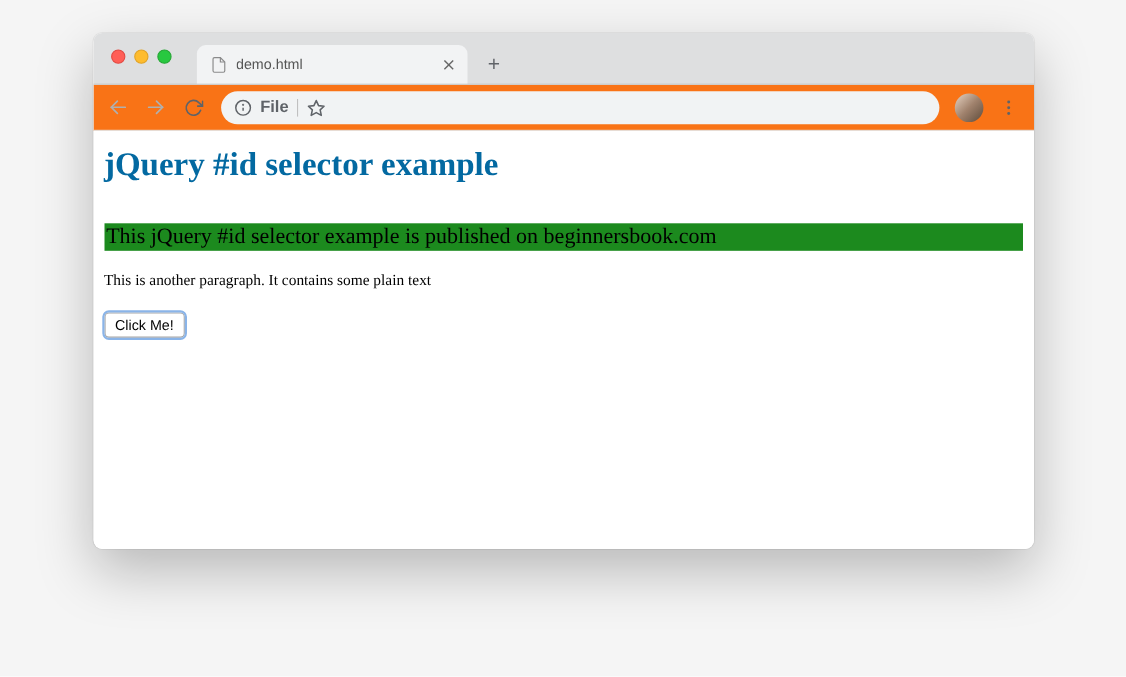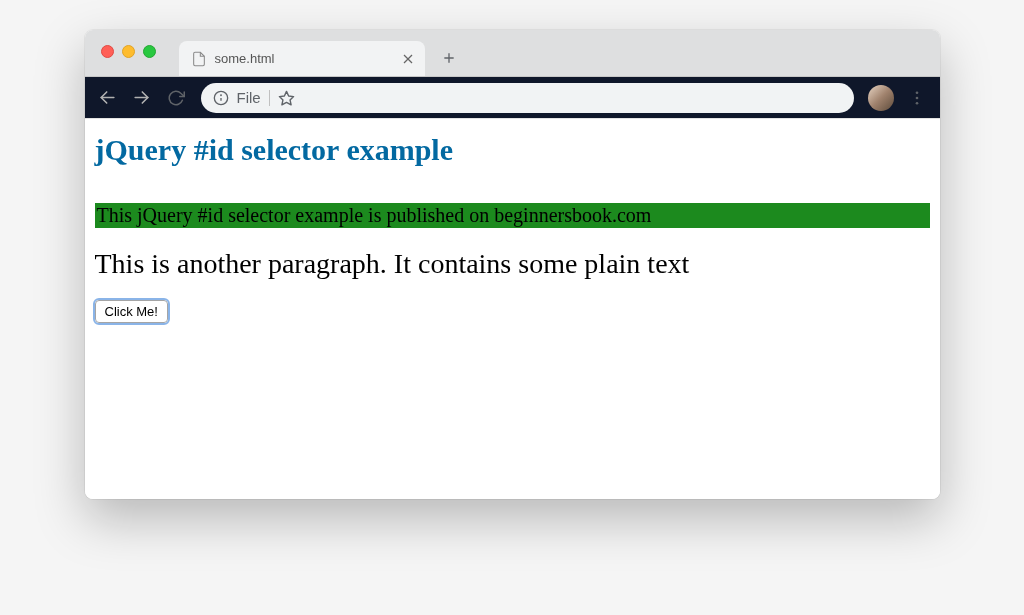--- a/index.html
+++ b/index.html
@@ -64,26 +64,27 @@
       display: flex;
       align-items: center;
       justify-content: center;
       margin-left: 10px;
       margin-bottom: 4px;
       color: #606367;
       cursor: pointer;
     }
     .toolbar {
       height: 42px;
-      background: #0f172a;
+      background: #f97316;
       border-bottom: 1px solid #e3e3e3;
       display: flex;
       align-items: center;
       padding: 0 8px;
       gap: 4px;
+      font-weight: bold;
     }
     .tb-btn {
       width: 30px; height: 30px;
       display: flex; align-items:center; justify-content:center;
       border-radius: 50%;
       color: #5f6368;
       cursor: pointer;
     }
     .tb-btn.disabled { color: #b0b0b0; cursor: default; }
     .addr {
@@ -127,21 +128,21 @@
       font-family: "Times New Roman", Times, serif;
       font-size: 20px;
       background: #1c8a1e;
       color: #000;
       padding: 1px 2px;
       margin-bottom: 20px;
       margin-top: 36px;
     }
     .para-plain {
       font-family: "Times New Roman", Times, serif;
-      font-size: 28px;
+      font-size: 14px;
       color:#000;
       margin-bottom: 20px;
     }
     .demo-button {
       font-family: Arial, sans-serif;
       font-size: 13px;
       padding: 3px 9px;
       background: #fff;
       border: 1px solid #a5a5a5;
       border-radius: 4px;
@@ -163,21 +164,21 @@
       <div class="light green"></div>
     </div>
     <div class="tab-strip">
       <div class="tab">
         <span class="favicon">
           <svg viewBox="0 0 24 24" width="16" height="16" fill="none" stroke="#8a8a8a" stroke-width="1.6">
             <path d="M14 2H6a2 2 0 0 0-2 2v16a2 2 0 0 0 2 2h12a2 2 0 0 0 2-2V8z"></path>
             <polyline points="14 2 14 8 20 8"></polyline>
           </svg>
         </span>
-        <span class="title">some.html</span>
+        <span class="title">demo.html</span>
         <span class="close">
           <svg viewBox="0 0 10 10" width="10" height="10" stroke="#666" stroke-width="1.3">
             <line x1="1" y1="1" x2="9" y2="9"></line>
               <line x1="9" y1="1" x2="1" y2="9"></line>
           </svg>
         </span>
       </div>
       <div class="new-tab-btn">
         <svg viewBox="0 0 24 24" width="16" height="16" stroke="#5f6368" stroke-width="2">
           <line x1="12" y1="5" x2="12" y2="19"></line>

